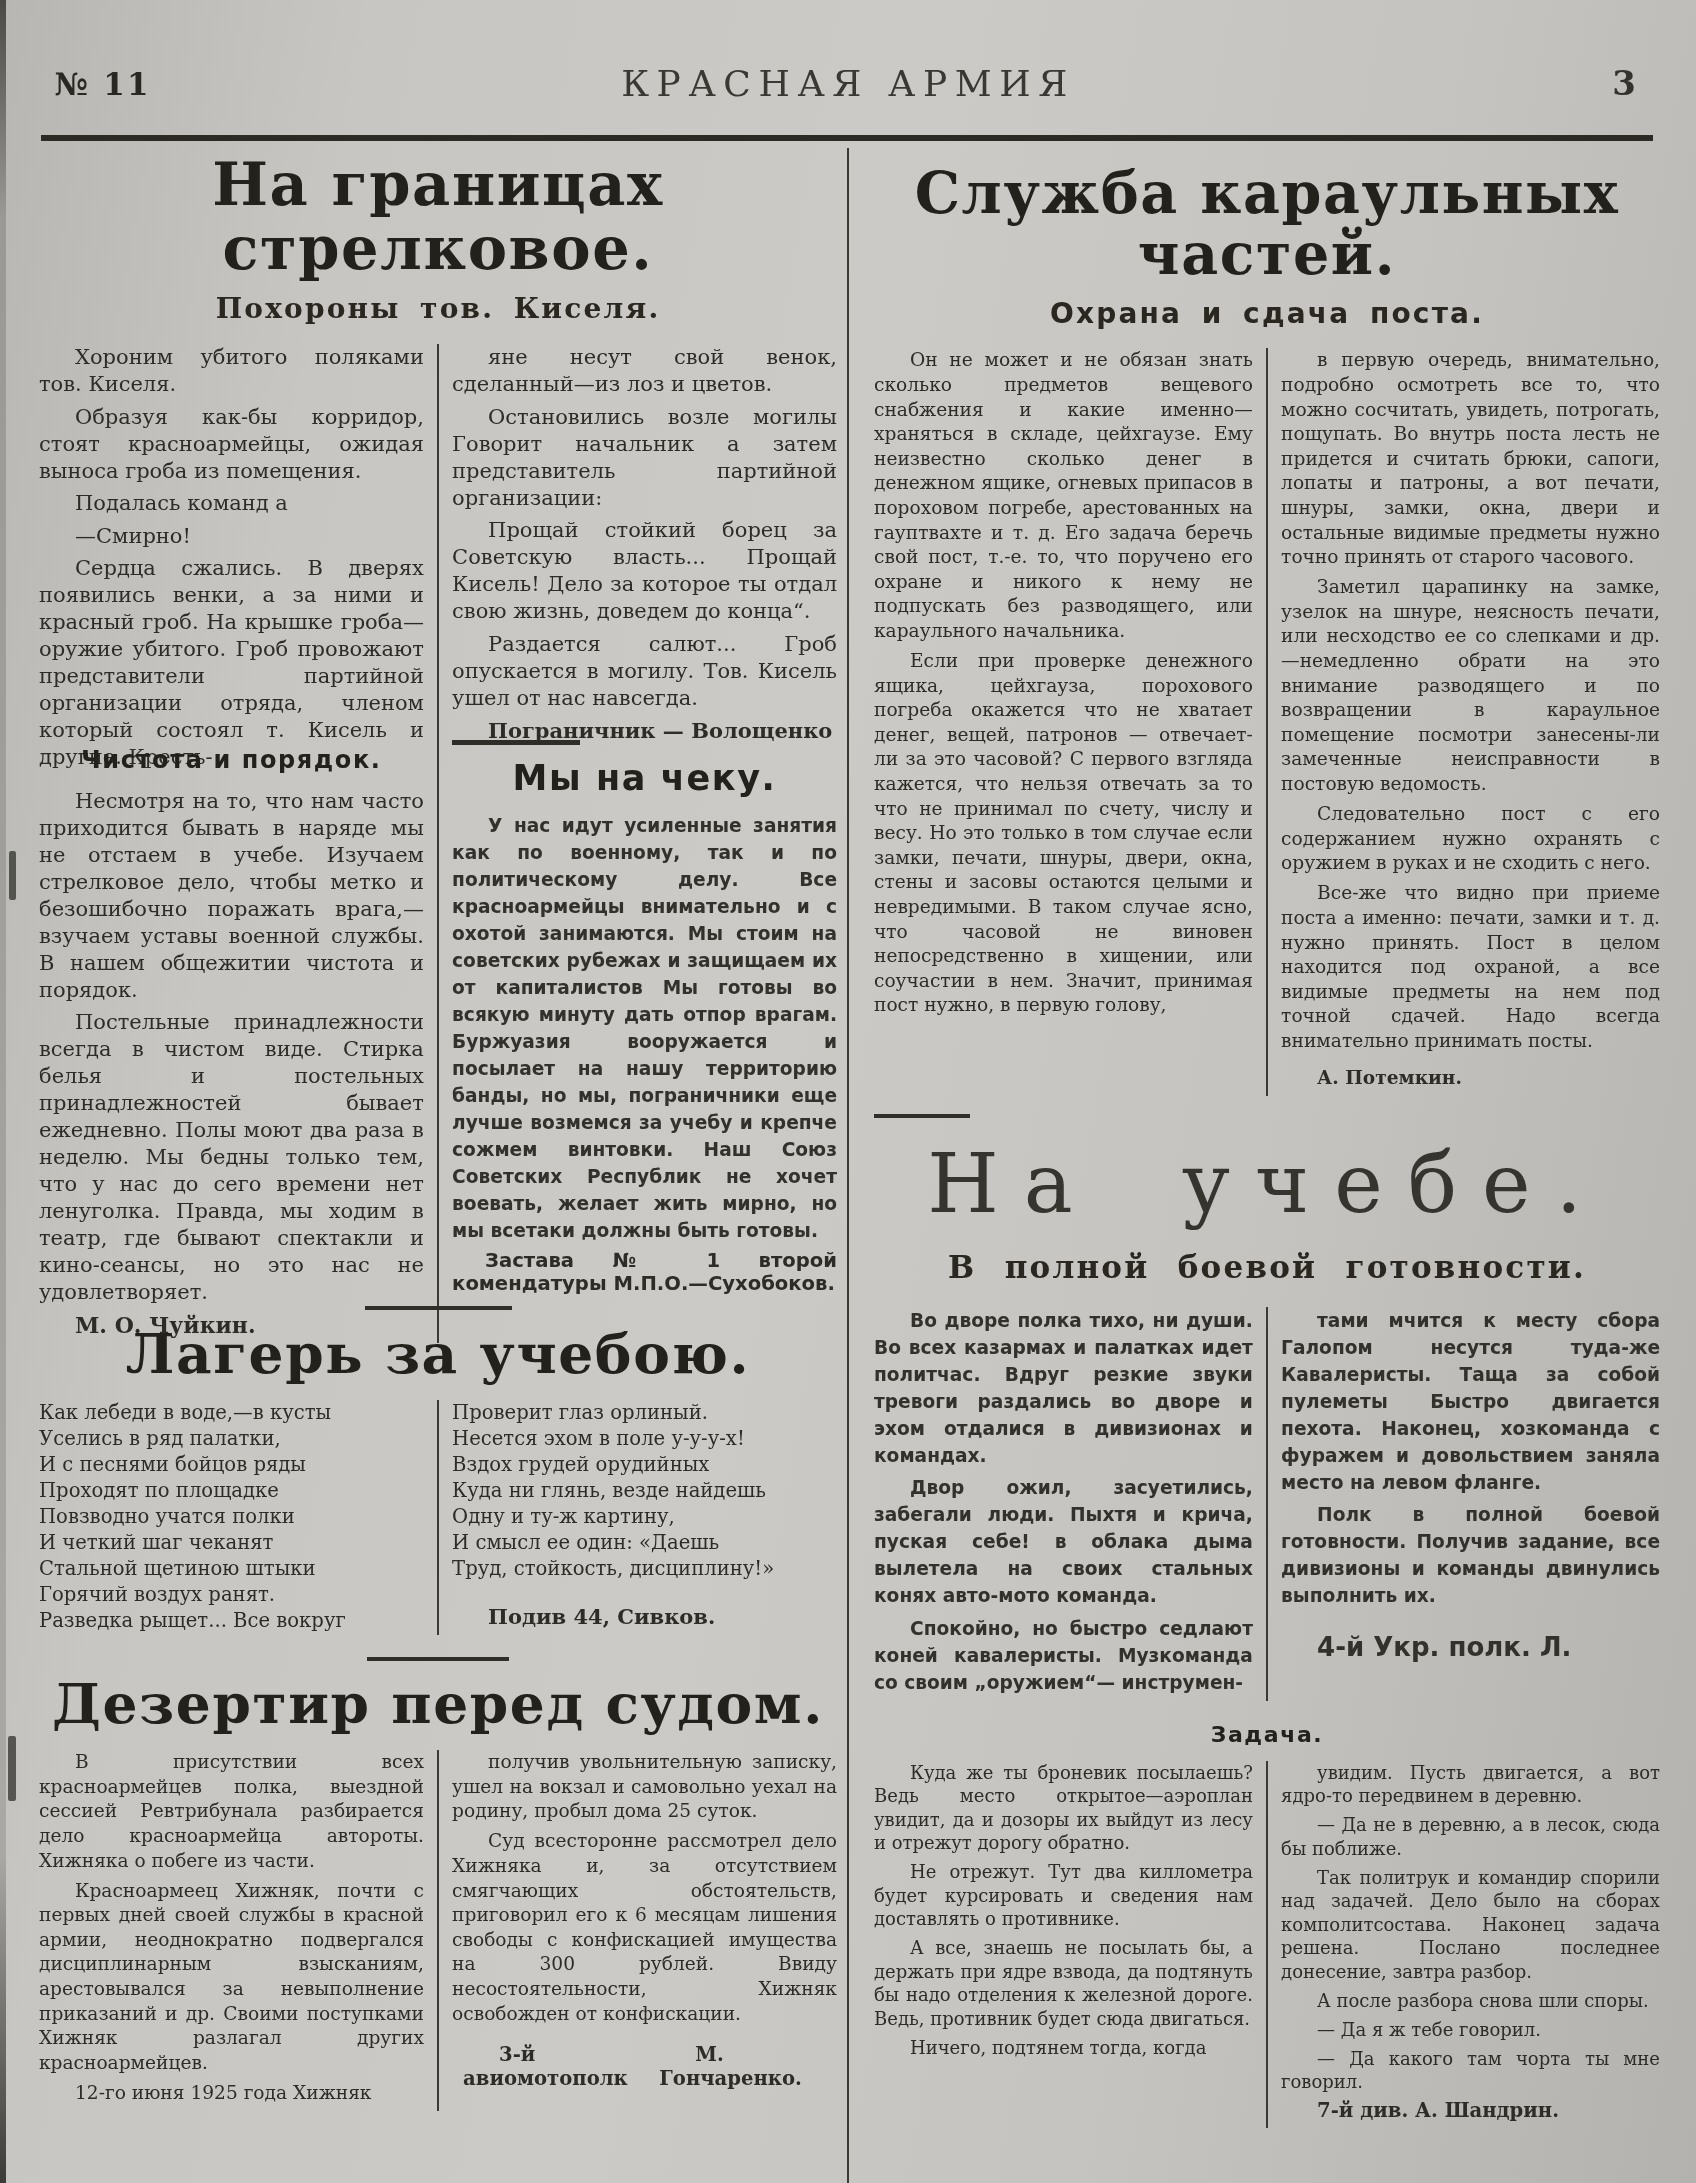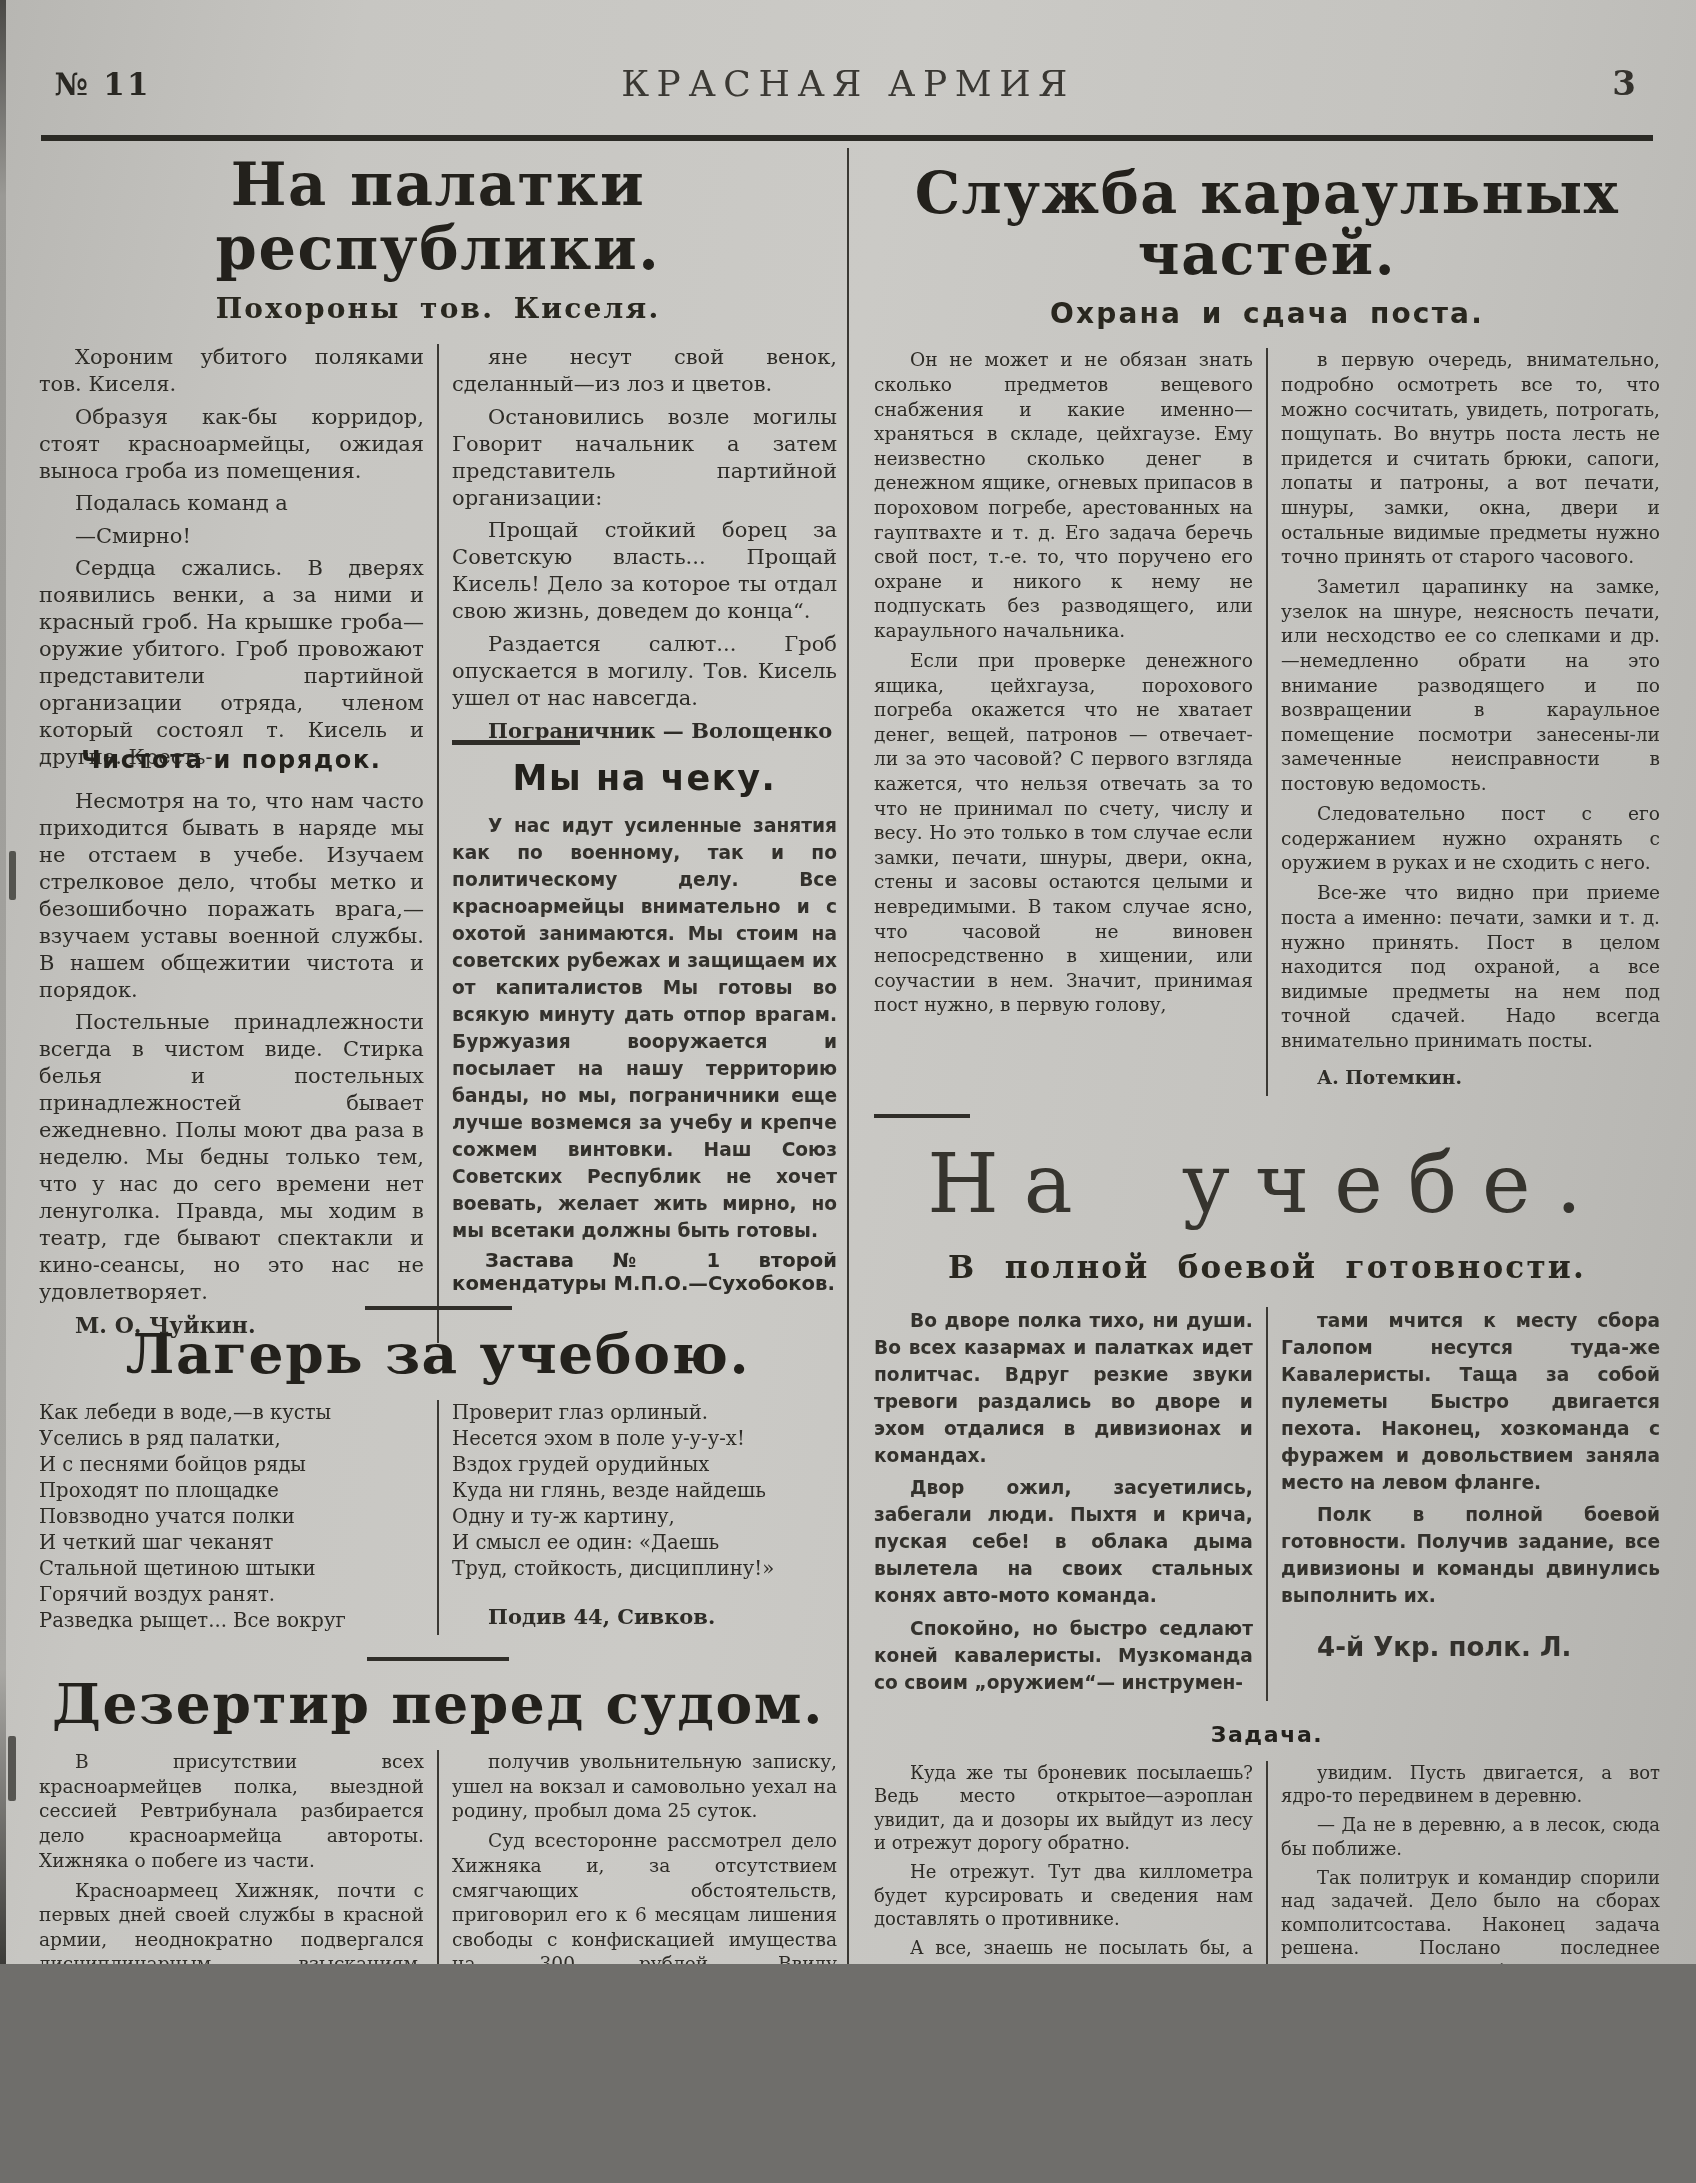--- a/index.html
+++ b/index.html
@@ -1,17 +1,17 @@
 <!DOCTYPE html>
 <html style="font-size:8.7px"><head>
 <meta charset="utf-8">
 <style>
   html,body { margin:0; padding:0; background:#6f6e6b; }
   .page {
-    position:relative; width:1696px; height:1964px; overflow:hidden;
+    position:relative; width:1696px; height:2183px; overflow:hidden;
     background:linear-gradient(100deg,#b7b6b2 0%,#c7c6c2 18%,#cbcac6 45%,#c4c3bf 72%,#b3b2ae 100%);
     font-family:"DejaVu Serif", serif; color:#2e2c27;
   }
   .edge-left { position:absolute; left:0; top:0; width:5.5px; height:100%;
     background:linear-gradient(#4a4946, #9a9995 10%, #a9a8a4 85%, #3c3b38); }
   .smudge { position:absolute; background:#3a3934; border-radius:2.2px; opacity:.8; }
 
   
   .header { position:absolute; left:38px; right:38px; top:55px; height:71px; }
   .issue   { position:absolute; left:16.4px; top:11px; font-size:31px; font-weight:bold; letter-spacing:2.2px; color:#2a2823; }
@@ -79,21 +79,21 @@
     <span class="issue">№ 11</span>
     <span class="masthead">КРАСНАЯ АРМИЯ</span>
     <span class="pagenum">3</span>
   </div>
   <div class="head-rule"></div>
   <div class="center-rule"></div>
 
   <div class="half half-left">
 
     <div class="section" id="art-borders">
-      <div class="headline hl-xl">На палатки республики.</div>
+      <div class="headline hl-xl">На границах стрелковое.</div>
       <div class="subhead">Похороны тов. Киселя.</div>
       <div class="cols serif-body">
         <div class="col">
             <p>Хороним убитого поляками тов. Киселя.</p>
             <p>Образуя как-бы корридор, стоят красноармейцы, ожидая выноса гроба из помещения.</p>
             <p>Подалась команд а</p>
             <p>—Смирно!</p>
             <p>Сердца сжались. В дверях появились венки, а за ними и красный гроб. На крышке гроба—оружие убитого. Гроб провожают представители партийной организации отряда, членом который состоял т. Кисель и другие. Кресть-</p>
           </div>
         <div class="vrule"></div>

